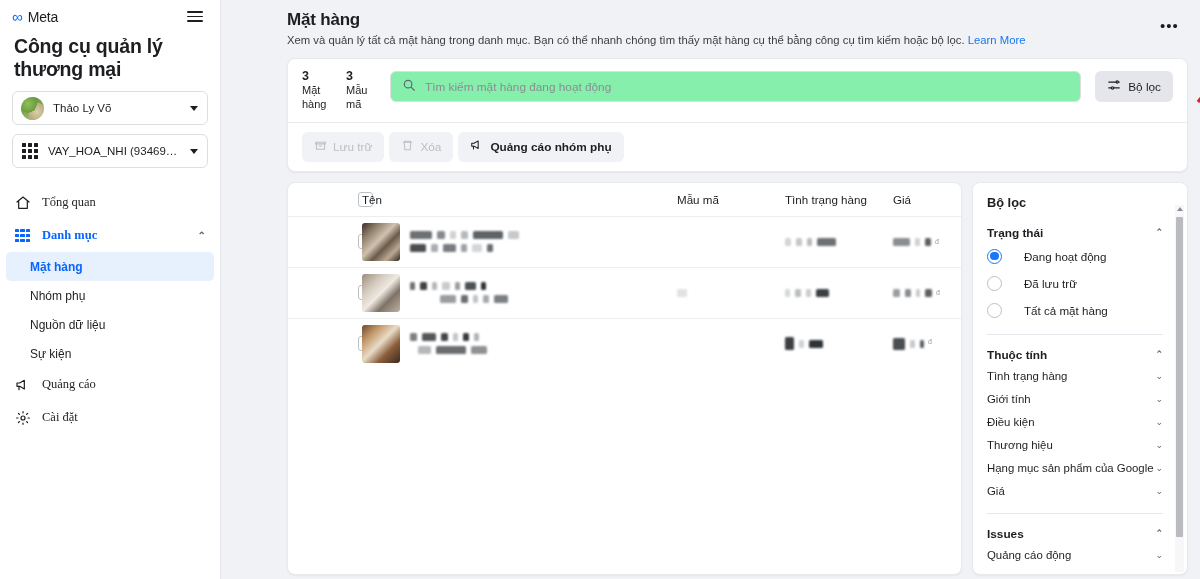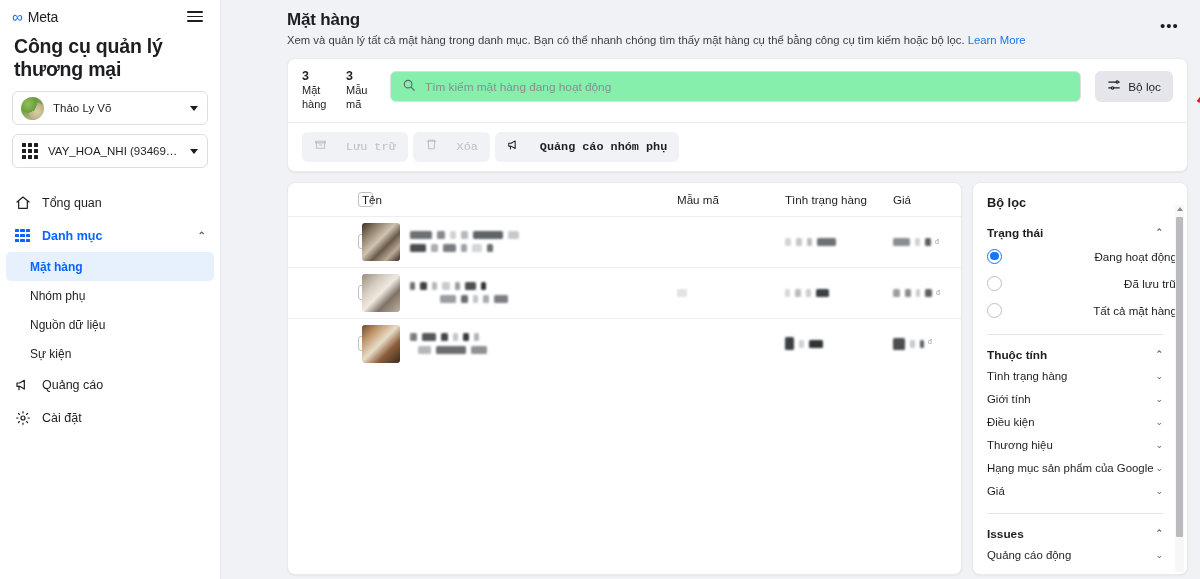--- a/index.html
+++ b/index.html
@@ -56,21 +56,21 @@
     width: 18px; height: 18px; flex: 0 0 18px;
     display: grid; grid-template-columns: repeat(3, 1fr); grid-template-rows: repeat(3, 1fr);
     gap: 2px; padding: 1px;
   }
   .grid-icon i { background: #1c1e21; border-radius: .5px; display: block; }
 
   .nav { padding-top: 9px; }
   .nav-item {
     display: flex; align-items: center; gap: 11px;
     height: 33px; padding: 0 14px; cursor: pointer;
-    font-size: 12.5px; color: #1c1e21; position: relative;
+    font-size: 12.5px; color: #1c1e21; position: relative; font-family: Liberation Serif, serif;
   }
   .nav-item .ico { width: 17px; height: 17px; flex: 0 0 17px; display: flex; align-items: center; justify-content: center; }
   .nav-item .ico svg { display: block; }
   .nav-item.active-parent { color: #0866ff; font-weight: bold; }
   .chev { margin-left: auto; color: #606770; font-size: 10px; line-height: 1; }
   .nav-sub {
     display: flex; align-items: center; height: 29px;
     padding-left: 30px; font-size: 12px; color: #1c1e21; cursor: pointer;
   }
   .nav-sub.selected {
@@ -128,22 +128,22 @@
   .btn-filter {
     height: 31px; border: none; border-radius: 6px; background: #e4e6eb;
     display: flex; align-items: center; gap: 7px; padding: 0 12px; cursor: pointer;
     font-size: 11.8px; color: #1c1e21; margin-top: 1px;
     font-family: "Liberation Sans", sans-serif;
   }
   .divider-line { height: 1px; background: #e9eaed; }
   .action-row { display: flex; align-items: center; gap: 5px; padding: 9px 14px; }
   .act {
     height: 30px; border: none; border-radius: 6px; background: #f0f2f5;
-    display: flex; align-items: center; gap: 19px; padding: 0 12px; cursor: pointer;
-    font-size: 11.8px; color: #1c1e21; font-family: Liberation Mono, monospace;
+    display: flex; align-items: center; gap: 6px; padding: 0 12px; cursor: pointer;
+    font-size: 11.8px; color: #1c1e21; font-family: Liberation Sans, sans-serif;
   }
   .act.disabled { color: #bcc0c4; cursor: default; }
   .act.strong { font-weight: bold; }
 
   
   .body-row { display: flex; gap: 10px; padding: 10px 12px 0 66px; align-items: flex-start; }
   .table-card {
     flex: 1; background: #fff; border-radius: 8px; border: 1px solid #e9eaed;
     box-shadow: 0 1px 2px rgba(0,0,0,.05); overflow: hidden; min-height: 393px;
   }
@@ -178,21 +178,21 @@
     width: 216px; flex: 0 0 216px; background: #fff; border-radius: 8px;
     border: 1px solid #e9eaed; box-shadow: 0 1px 2px rgba(0,0,0,.05);
     padding: 12px 10px 0 14px; height: 393px; position: relative; overflow: hidden;
   }
   .f-title { font-size: 12.8px; font-weight: bold; color: #1c1e21; margin-bottom: 13px; }
   .f-sec {
     display: flex; align-items: center; justify-content: space-between;
     font-size: 11.8px; font-weight: bold; color: #1c1e21; cursor: pointer;
     padding: 3px 14px 3px 0;
   }
-  .f-opt { display: flex; align-items: center; gap: 14px; padding: 6px 0; cursor: pointer; justify-content: space-between; }
+  .f-opt { display: flex; align-items: center; gap: 22px; padding: 6px 0; cursor: pointer; }
   .radio { width: 15px; height: 15px; border-radius: 50%; border: 1.4px solid #bcc0c4; flex: 0 0 15px; background: #fff; position: relative; }
   .radio.on { border-color: #1877f2; border-width: 1.6px; }
   .radio.on::after { content: ""; position: absolute; inset: 2.4px; border-radius: 50%; background: #1877f2; }
   .f-opt span { font-size: 11.6px; color: #1c1e21; }
   .f-hr { height: 1px; background: #e4e6eb; margin: 10px 14px 10px 0; }
   .f-row {
     display: flex; align-items: center; justify-content: space-between;
     font-size: 11.4px; color: #1c1e21; padding: 5.5px 14px 5.5px 0; cursor: pointer;
   }
   .chev-d { color: #606770; font-size: 9px; line-height: 1; }

